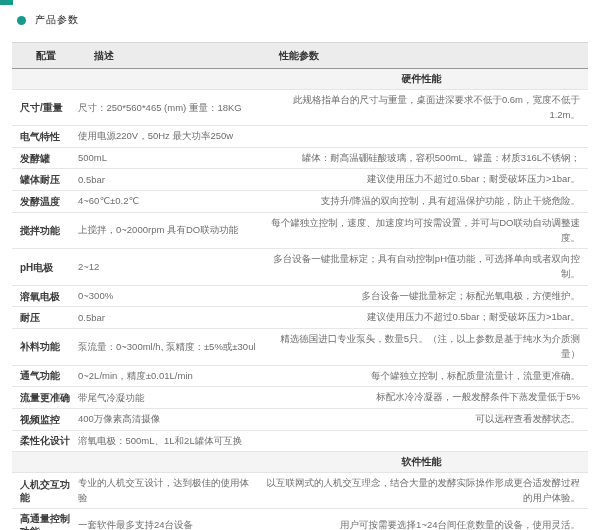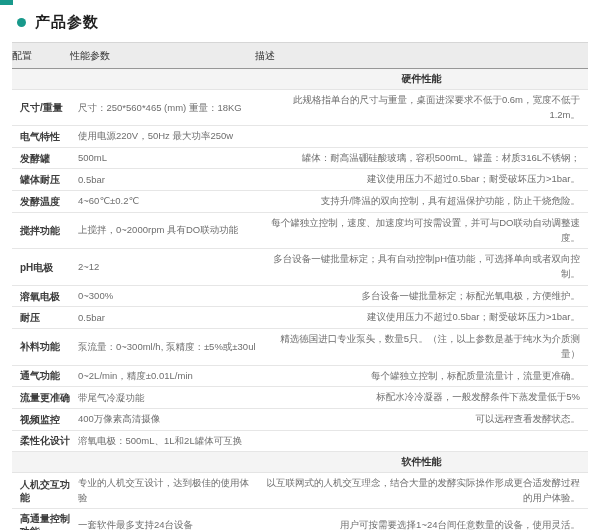--- a/index.html
+++ b/index.html
@@ -19,35 +19,35 @@
   .title-row {
     display: flex; align-items: center;
     padding: 13px 0 0 17px;
   }
   .bullet {
     width: 9px; height: 9px; border-radius: 50%;
     background: #18998b; flex: 0 0 auto;
   }
   .page-title {
     margin-left: 9px;
-    font-size: 15px; font-weight: bold; color: #1f1f1f;
+    font-size: 10px; font-weight: normal; color: #1f1f1f;
     letter-spacing: 1px;
   }
   .spec-table {
     position: absolute; left: 12px; right: 12px; top: 42px;
     border-top: 1px solid #d6d6d6;
     font-size: 9.5px;
   }
   .thead {
     display: grid; grid-template-columns: 58px 185px 1fr;
     align-items: center;
-    height: 26px; padding: 0 0;
+    height: 26px; padding: 0 24px;
     background: #ececec;
     border-bottom: 1px solid #979797;
-    color: #333; font-weight: normal; font-size: 10px;
+    color: #333; font-weight: bold; font-size: 10px;
   }
   .section-row {
     background: #f4f4f4;
     padding: 4px 8px 4px 251px;
     border-bottom: 1px solid #e4e4e4;
     color: #333; font-weight: bold; font-size: 10px;
     line-height: 1.2;
     text-align: center;
   }
   .data-row {
@@ -68,22 +68,22 @@
 <div class="corner-fragment"></div>
 
 <div class="title-row">
   <span class="bullet"></span>
   <span class="page-title">产品参数</span>
 </div>
 
 <div class="spec-table">
   <div class="thead">
     <span>配置</span>
+    <span>描述</span>
     <span>性能参数</span>
-    <span>描述</span>
   </div>
   <div id="table-body">
   <div class="section-row">
     <span class="section-title">硬件性能</span>
   </div>
 
   <div class="data-row">
     <span class="c1">尺寸/重量</span>
     <span class="c2">尺寸：250*560*465 (mm)  重量：18KG</span>
     <span class="c3">此规格指单台的尺寸与重量，桌面进深要求不低于0.6m，宽度不低于1.2m。</span>

